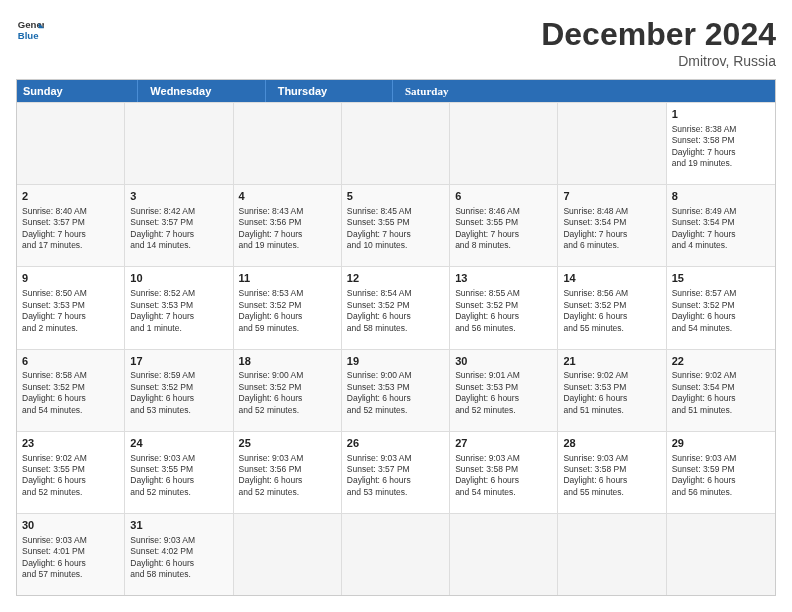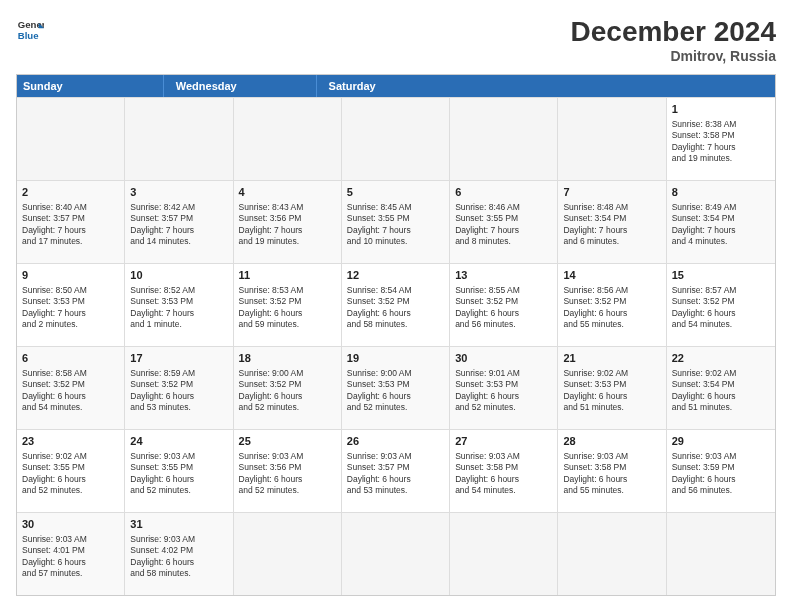--- a/index.html
+++ b/index.html
@@ -29,49 +29,48 @@
       gap: 4px;
     }
     .logo-icon {
       width: 28px;
       height: 28px;
     }
     .title-block {
       text-align: right;
     }
     .main-title {
-      font-size: 28px;
+      font-size: 32px;
       font-weight: bold;
       color: #333;
     }
     .sub-title {
       font-size: 14px;
       color: #555;
-      font-weight: bold;
     }
     .calendar {
       flex: 1;
       display: flex;
       flex-direction: column;
       border: 1px solid #ccc;
     }
     .cal-header {
       display: grid;
-      grid-template-columns: repeat(5, 1fr);
+      grid-template-columns: repeat(6, 1fr);
       background: #2a6db5;
       gap: 6px;
     }
     .cal-header-cell {
       color: white;
       font-size: 11px;
       font-weight: bold;
       padding: 5px 6px;
       border-right: 1px solid #4a8dd5;
     }
-    .cal-header-cell:last-child { border-right: none; }
+    .cal-header-cell:last-child { border-right: none; font-family: Liberation Serif, serif; }
     .cal-body {
       flex: 1;
       display: flex;
       flex-direction: column;
     }
     .cal-row {
       display: grid;
       grid-template-columns: repeat(7, 1fr);
       flex: 1;
       border-top: 1px solid #ddd;
@@ -111,20 +110,21 @@
     <div class="title-block">
       <div class="main-title">December 2024</div>
       <div class="sub-title">Dmitrov, Russia</div>
     </div>
   </div>
 
   <div class="calendar">
     <div class="cal-header">
       <div class="cal-header-cell">Sunday</div>
       <div class="cal-header-cell">Wednesday</div>
+      <div class="cal-header-cell">Thursday</div>
       <div class="cal-header-cell">Saturday</div>
     </div>
     <div class="cal-body" id="cal-body">
         <div class="cal-row">
           <div class="cal-cell empty"></div>
           <div class="cal-cell empty"></div>
           <div class="cal-cell empty"></div>
           <div class="cal-cell empty"></div>
           <div class="cal-cell empty"></div>
           <div class="cal-cell empty"></div>

